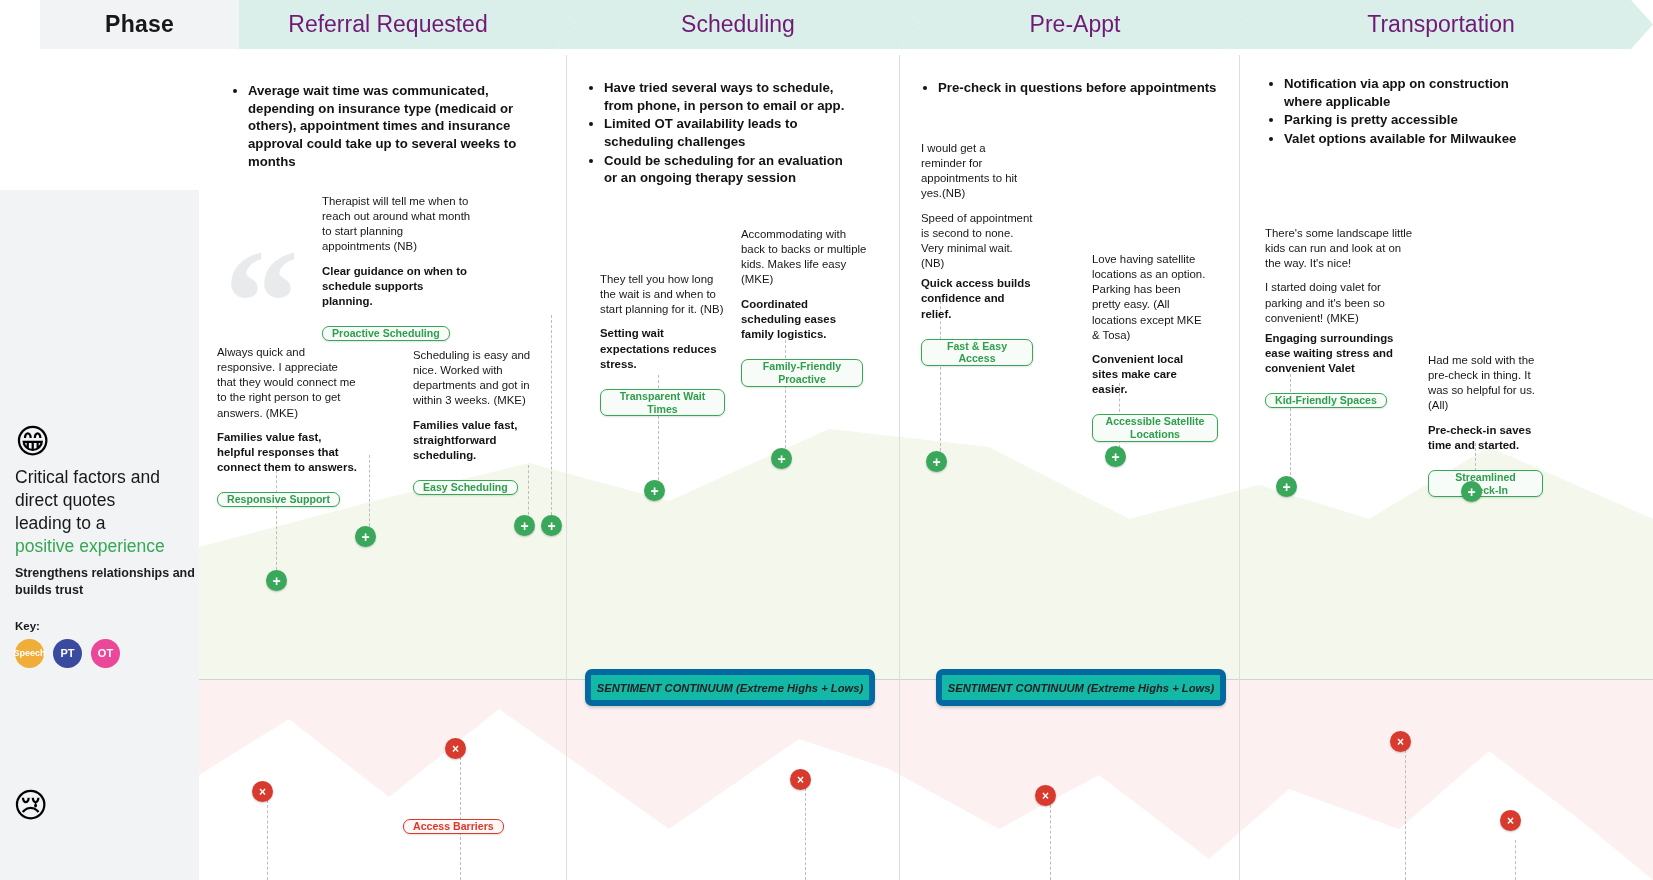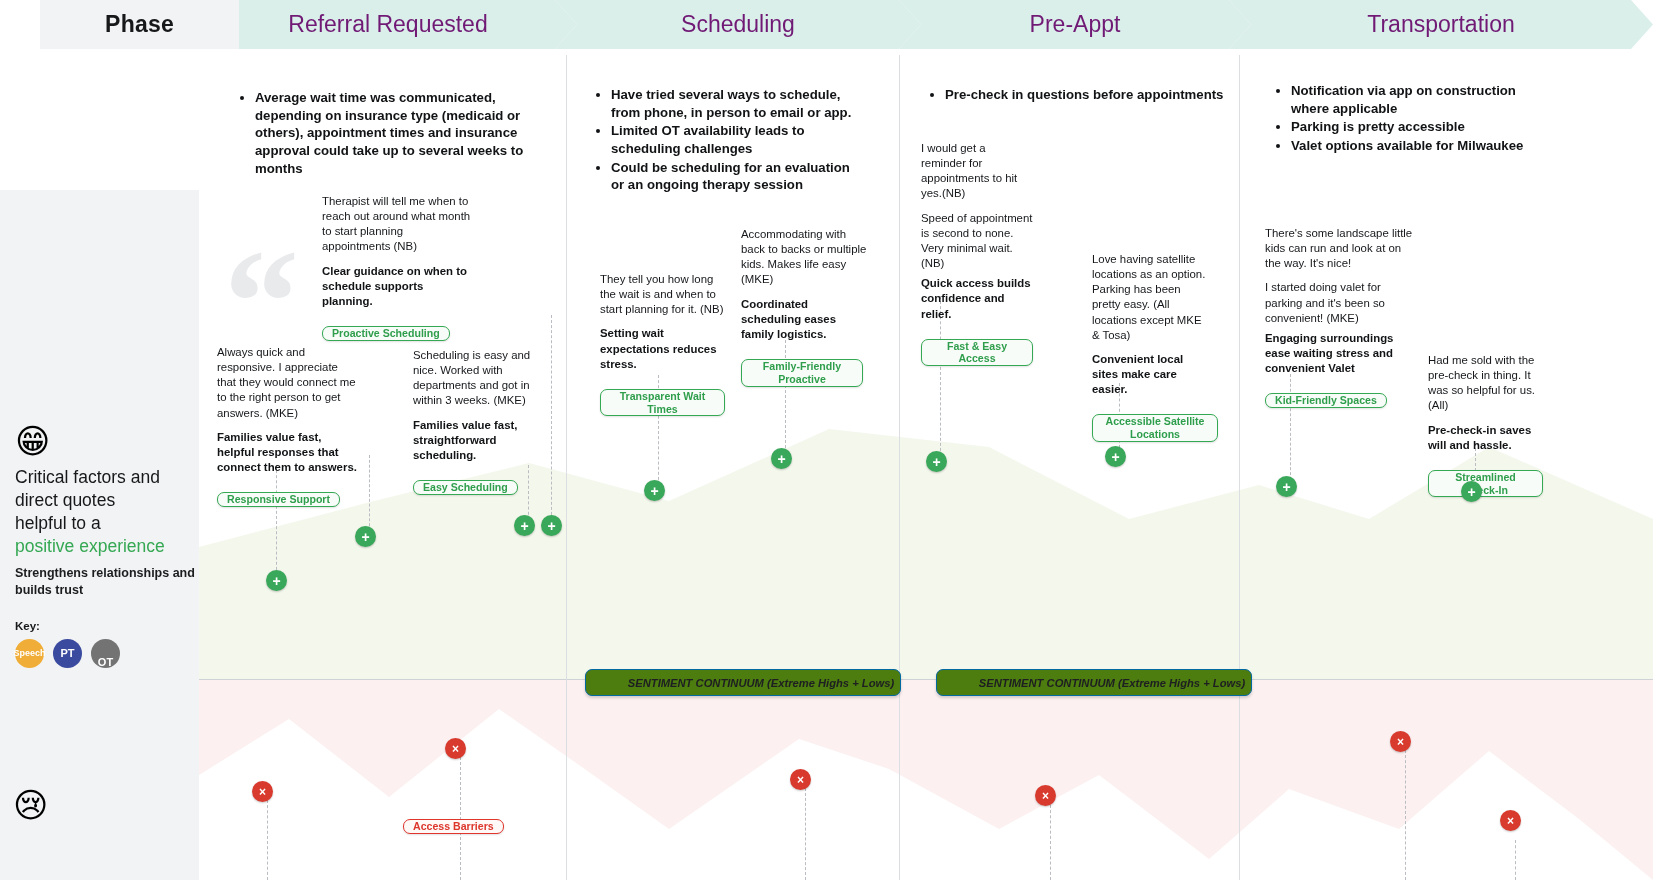--- a/index.html
+++ b/index.html
@@ -44,21 +44,21 @@
   
   .col-div{position:absolute;top:55px;width:1px;background:#dcdfe2;z-index:4;}
 
   
   .band-pos{position:absolute;left:199px;top:49px;right:0;height:630px;overflow:hidden;z-index:0;}
   .band-neg{position:absolute;left:199px;top:679px;right:0;bottom:0;overflow:hidden;z-index:0;}
   .axis-line{position:absolute;left:199px;top:679px;right:0;height:1px;background:#cfd3d6;z-index:3;}
 
   
   .acts{position:absolute;z-index:2;}
-  .acts ul{margin:16px;padding:0 0 0 17px;list-style:disc;}
+  .acts ul{margin:9px;padding:0 0 0 17px;list-style:disc;}
   .acts li{font-size:13.2px;font-weight:700;line-height:1.34;color:#111315;margin-bottom:1px;}
 
   
   .qcard{position:absolute;z-index:3;}
   .q-text{font-size:11.4px;line-height:1.33;color:#15171a;font-weight:400;}
   .q-insight{font-size:11.4px;line-height:1.33;color:#111315;font-weight:700;margin-top:9px;}
   .q-tag{display:inline-block;margin-top:17px;padding:0 9px;border:1.6px solid #35a853;
     border-radius:7px;background:#f7fcf8;color:#2f9e4c;font-size:10.6px;font-weight:700;
     line-height:1.2;text-align:center;box-shadow:0 1px 2px rgba(0,0,0,.12);}
   .q-tag.neg{border-color:#e0352b;background:#fef8f7;color:#dd362b;}
@@ -70,23 +70,23 @@
     line-height:1;z-index:4;box-shadow:0 1px 2px rgba(0,0,0,.22);}
   .dot.pos{background:#3aa85a;}
   .dot.neg{background:#d93a2e;font-size:12px;}
 
   
   .bigquote{position:absolute;left:224px;top:248px;font-size:150px;line-height:.72;
     color:#e9eaec;font-family:"Liberation Serif",serif;font-weight:700;z-index:1;
     user-select:none;}
 
   
-  .sent-pill{position:absolute;height:25px;border:1px solid #0369a1;border-radius:7px;
-    background:#4d7c0f;display:flex;align-items:center;justify-content:center;
-    box-shadow:0 2px 3px rgba(0,0,0,.16);z-index:5;padding-left:36px;}
+  .sent-pill{position:absolute;height:25px;border:6px solid #0369a1;border-radius:7px;
+    background:#14b8a6;display:flex;align-items:center;justify-content:center;
+    box-shadow:0 2px 3px rgba(0,0,0,.16);z-index:5;}
   .sent-pill span{font-size:11.2px;font-weight:700;font-style:italic;color:#1d1f21;white-space:nowrap;}
 </style>
 </head>
 <body>
 
 <div class="map">
 
   <div class="band-pos">
     <svg width="1454" height="630" viewBox="0 0 1454 630" preserveAspectRatio="none">
       <polygon points="0,630 0,498 175,452 330,414 470,452 630,380 790,398 930,470 1060,436 1170,470 1290,398 1454,470 1454,630" fill="#f3f7ec"></polygon>
@@ -107,33 +107,33 @@
     <div class="rail-phase">
       <span>Phase</span>
     </div>
     <div class="rail-lower"></div>
 
     <div class="legend-block">
       <span class="emoji-happy">😁</span>
       <div class="legend-title">
         <span>Critical factors and</span><br>
         <span>direct quotes</span><br>
-        <span>helpful to a</span><br>
+        <span>leading to a</span><br>
         <span class="pos">positive experience</span>
       </div>
       <div class="legend-sub">Strengthens relationships and builds trust</div>
       <div class="key-label">Key:</div>
       <div class="key-row">
         <div class="key-chip" style="background:#f0ad37;">
           <span>Speech</span>
         </div>
         <div class="key-chip lg" style="background:#3a4a9f;">
           <span>PT</span>
         </div>
-        <div class="key-chip lg" style="background:#737373;align-items:flex-end;">
+        <div class="key-chip lg" style="background:#ec4899;">
           <span>OT</span>
         </div>
       </div>
     </div>
     <span class="emoji-sad">😢</span>
   </div>
 
   <div class="phase-bar">
     <div class="chev first" style="left:0;width:378px;">
       <span>Referral Requested</span>
@@ -261,21 +261,21 @@
     <div class="q-insight" style="margin-top:5px;">Engaging surroundings ease waiting stress and convenient Valet</div>
     <div class="q-tag">Kid-Friendly Spaces</div>
   </div>
 
   <div class="stem" style="left:1475px;top:443px;height:48px;"></div>
   <div class="dot pos" style="left:1461px;top:481px;">
     <span>+</span>
   </div>
   <div class="qcard" style="left:1428px;top:353px;width:115px;">
     <div class="q-text">Had me sold with the pre-check in thing. It was so helpful for us. (All)</div>
-    <div class="q-insight">Pre-check-in saves will and hassle.</div>
+    <div class="q-insight">Pre-check-in saves time and started.</div>
     <div class="q-tag">Streamlined Check-In</div>
   </div>
 
   <div class="sent-pill" style="left:585px;top:669px;width:278px;">
     <span>SENTIMENT CONTINUUM (Extreme Highs + Lows)</span>
   </div>
   <div class="sent-pill" style="left:936px;top:669px;width:278px;">
     <span>SENTIMENT CONTINUUM (Extreme Highs + Lows)</span>
   </div>
 

